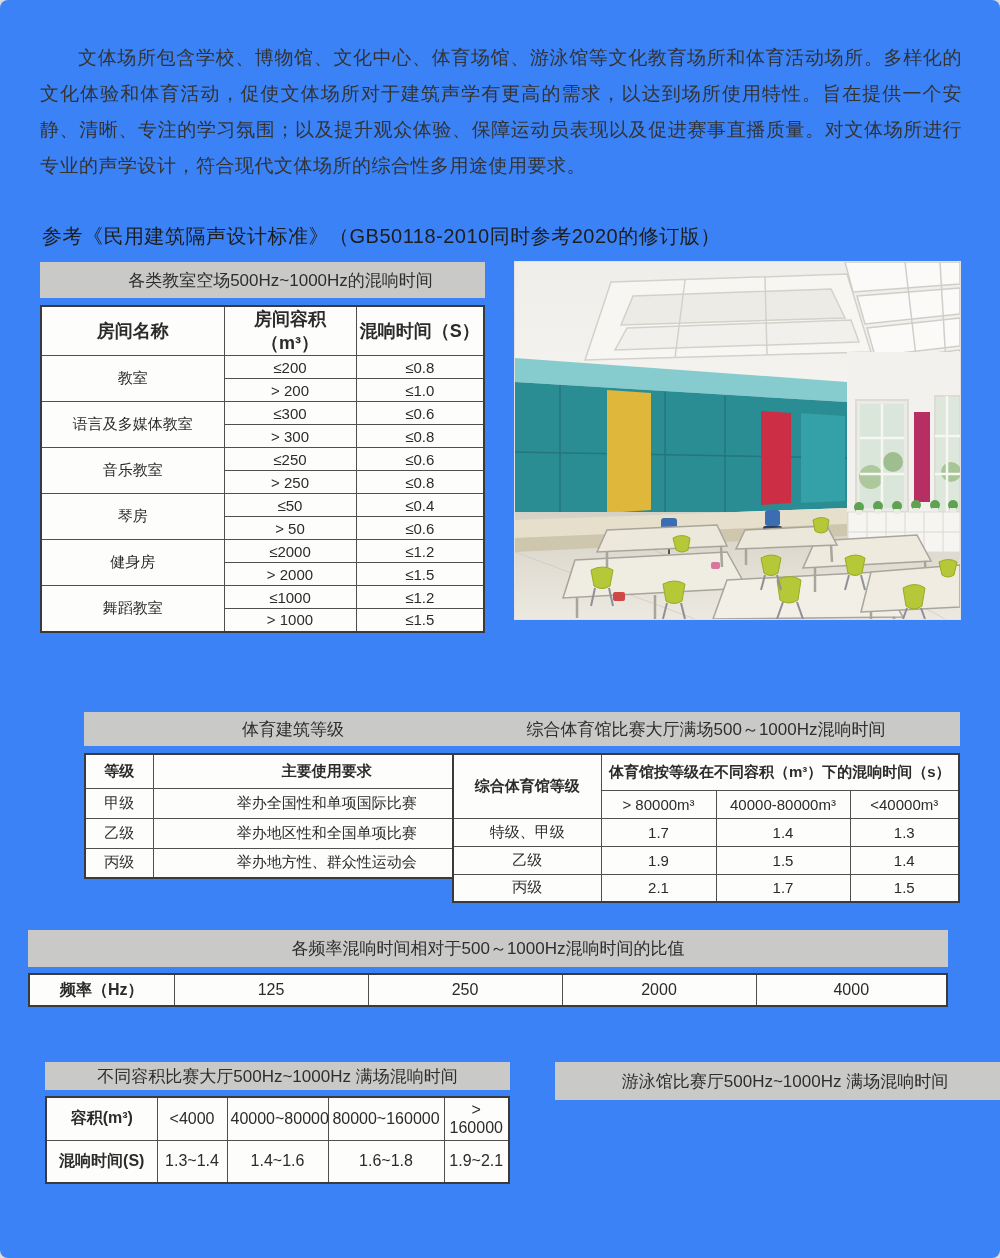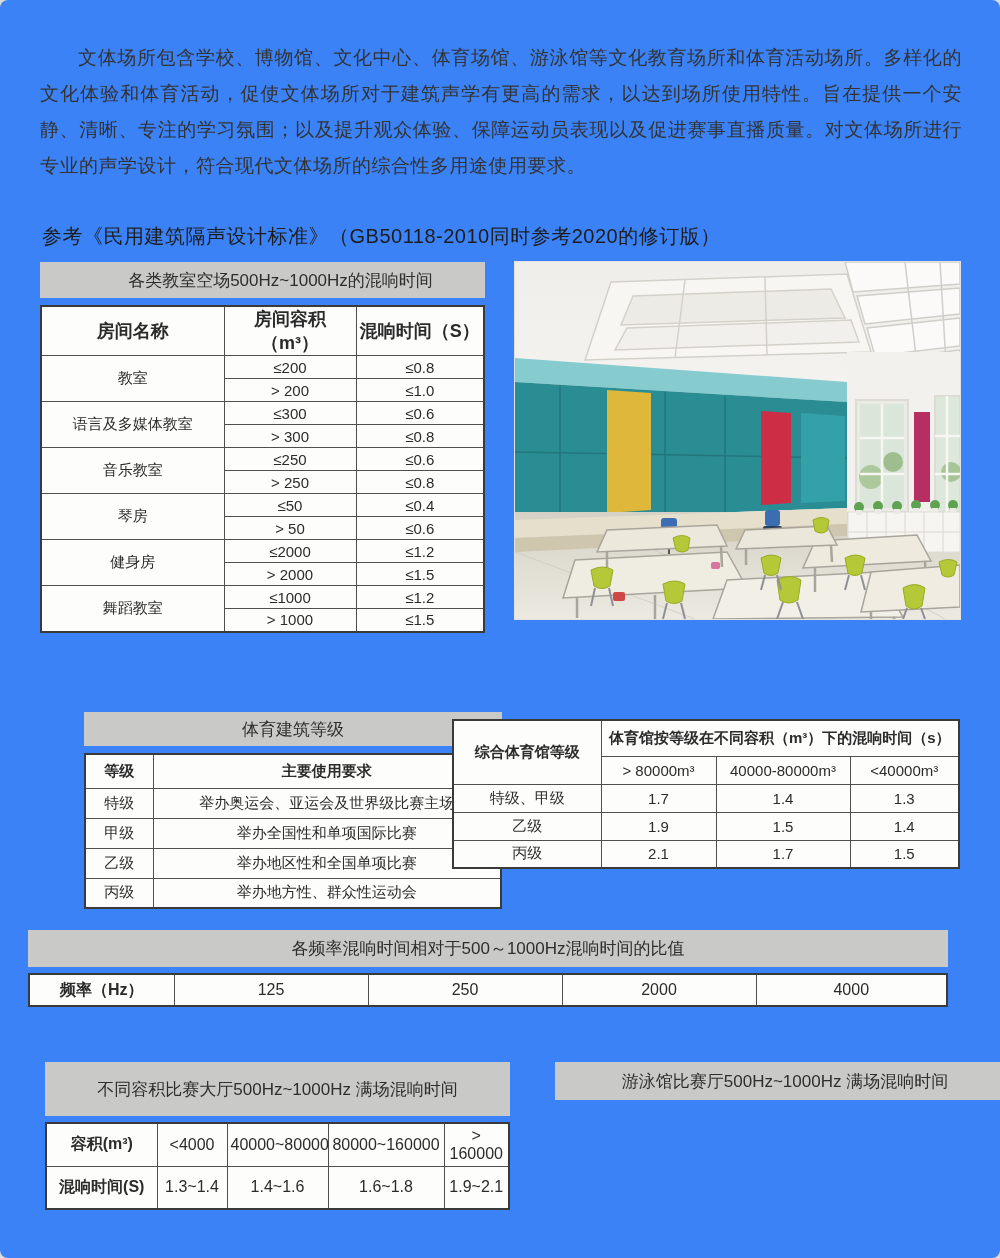--- a/index.html
+++ b/index.html
@@ -328,40 +328,37 @@
       <colgroup>
           <col style="width:68px">
           <col>
         </colgroup>
       <tbody>
           <tr>
         <th>等级</th>
         <th>主要使用要求</th>
       </tr>
       <tr>
-        <td>特级</td>
-        <td>举办奥运会、亚运会及世界级比赛主场</td>
-      </tr>
-      <tr>
         <td>甲级</td>
         <td>举办全国性和单项国际比赛</td>
       </tr>
       <tr>
         <td>乙级</td>
         <td>举办地区性和全国单项比赛</td>
       </tr>
       <tr>
         <td>丙级</td>
         <td>举办地方性、群众性运动会</td>
       </tr>
     </tbody>
       </table>
   </div>
 
   <div class="block" style="left:452px; top:712px; width:508px;">
+    <div class="titlebar" style="height:34px;">综合体育馆比赛大厅满场500～1000Hz混响时间</div>
     <div class="gap7"></div>
     <table class="t-gym">
       <colgroup>
           <col style="width:148px">
           <col style="width:115px">
           <col style="width:134px">
           <col>
         </colgroup>
       <tbody>
           <tr>
@@ -412,21 +409,21 @@
         <td>125</td>
         <td>250</td>
         <td>2000</td>
         <td>4000</td>
       </tr>
     </tbody>
       </table>
   </div>
 
   <div class="block" style="left:45px; top:1062px; width:465px;">
-    <div class="titlebar" style="height:54px;">不同容积比赛大厅500Hz~1000Hz 满场混响时间</div>
+    <div class="titlebar" style="height:28px;">不同容积比赛大厅500Hz~1000Hz 满场混响时间</div>
     <div class="gap6"></div>
     <table class="t-bottom">
       <colgroup>
           <col style="width:111px">
           <col style="width:70px">
           <col style="width:101px">
           <col style="width:116px">
           <col>
         </colgroup>
       <tbody>

